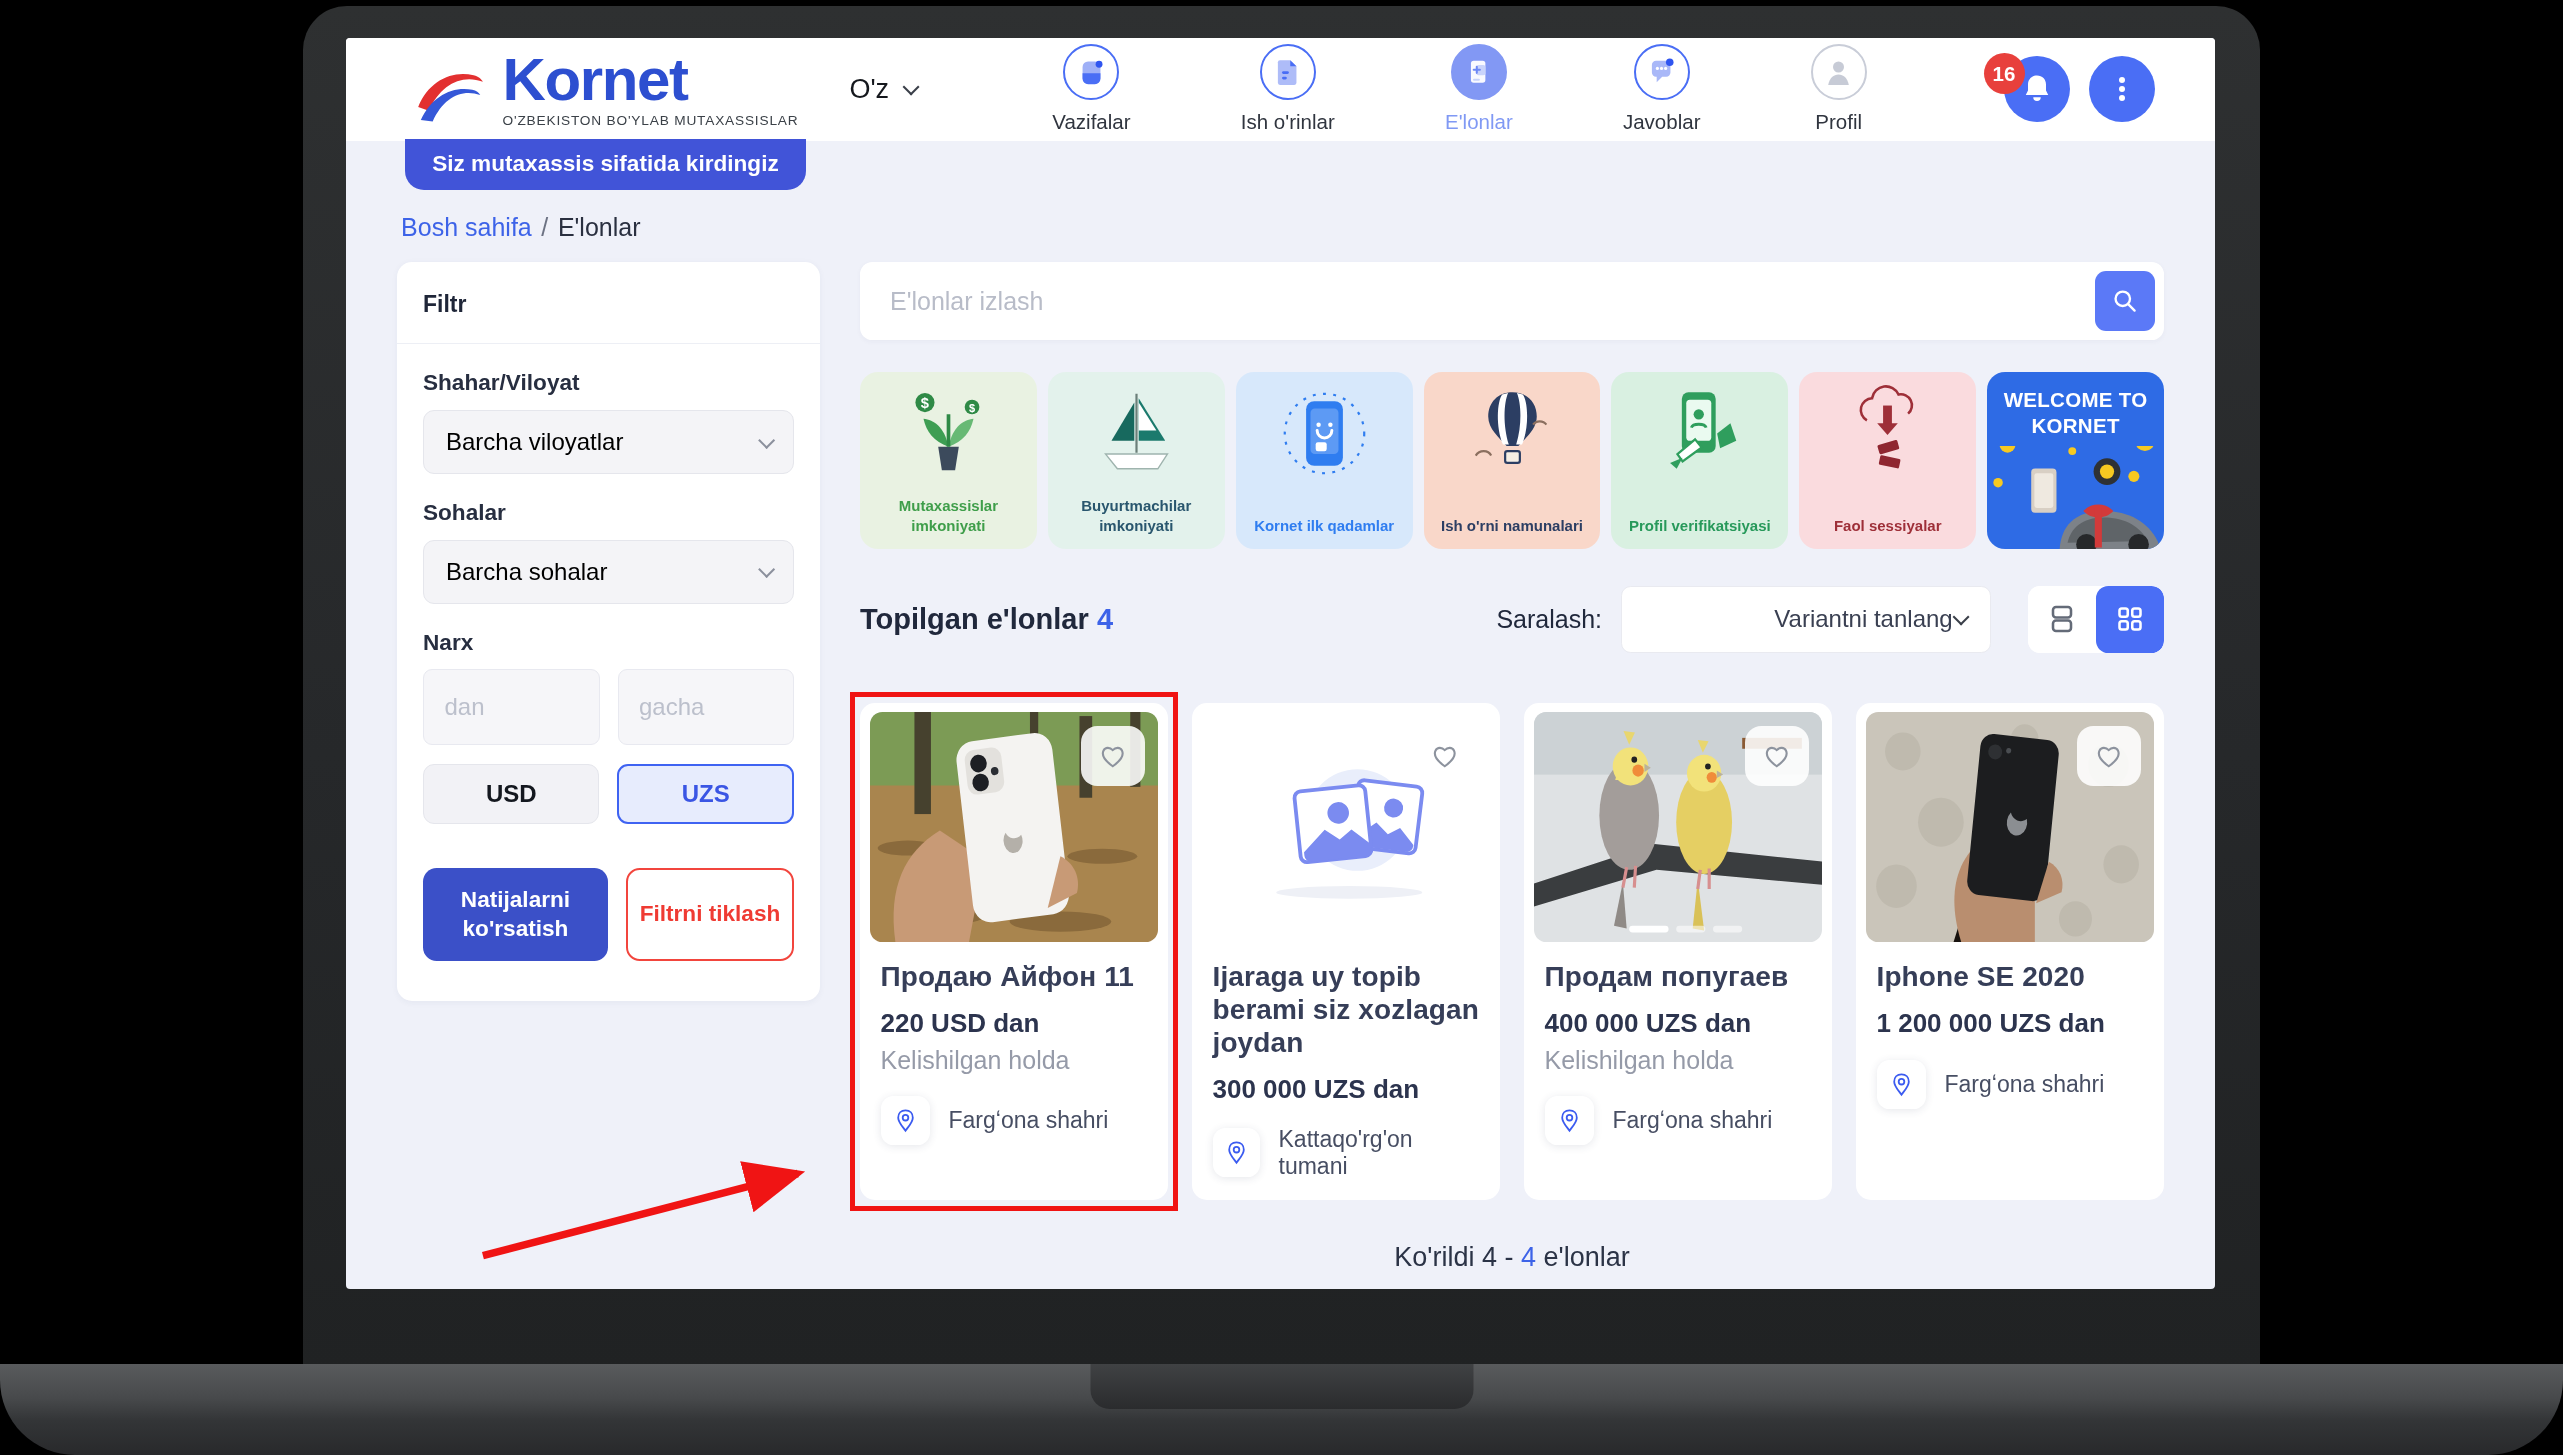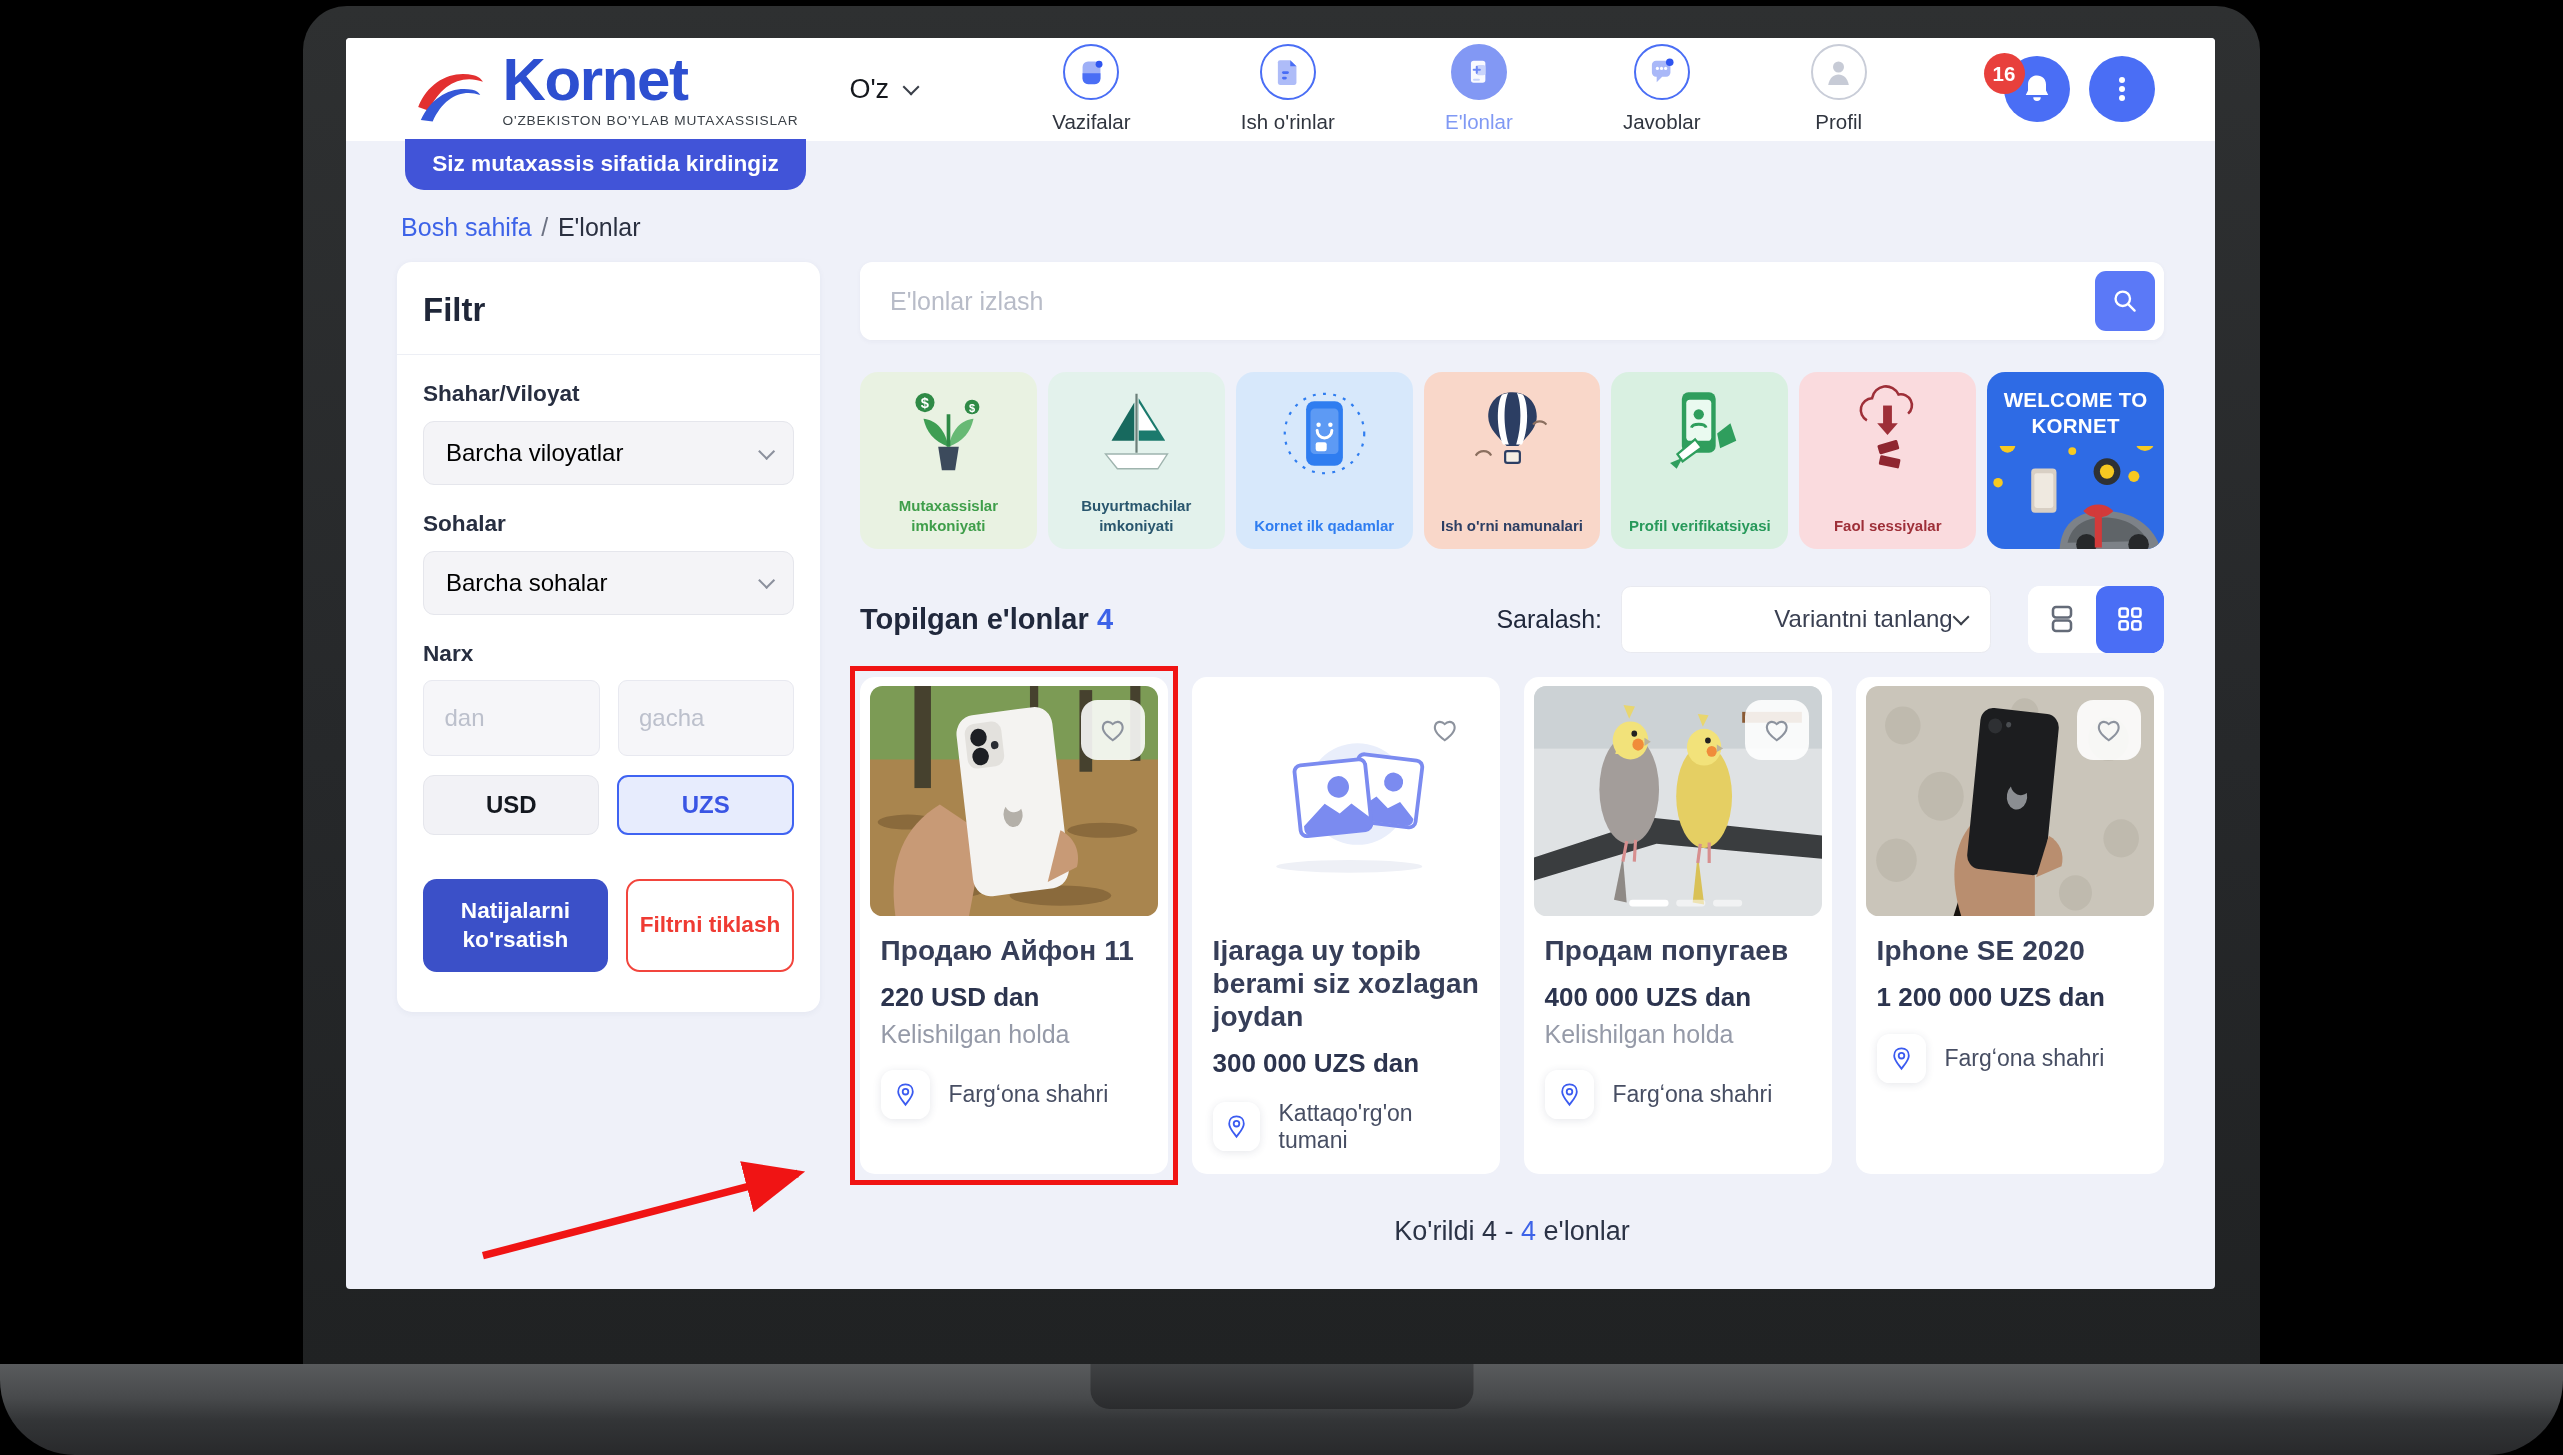--- a/index.html
+++ b/index.html
@@ -45,21 +45,21 @@
   .page-body { position:relative; height:1148px; padding:0 51px; }
   .role-badge { display:inline-block; margin:-1.4px 0 0 8.2px; background:#4154d8; color:#fff; font-size:22.6px; font-weight:700; padding:11.6px 27px 13px; border-radius:0 0 19px 19px; }
   .breadcrumb { margin:23px 0 0 4.1px; font-size:25px; color:#2a3040; display:flex; gap:9.6px; }
   .breadcrumb .bc-home { color:#3d63e8; cursor:pointer; }
   .bc-sep { color:#6c7283; }
 
   .layout { display:flex; gap:40px; margin-top:20.5px; align-items:flex-start; }
 
   
   .filter-panel { width:423px; flex:0 0 auto; background:#fff; border-radius:15px; padding:29px 26px 40px; box-shadow:0 1.4px 6.8px rgba(40,50,90,.05); }
-  .filter-title { font-size:33px; font-weight:700; color:#1f2638; margin:0 -26px; padding:0 26px 25px; border-bottom:1.4px solid #edeff5; }
+  .filter-title { font-size:23px; font-weight:700; color:#1f2638; margin:0 -26px; padding:0 26px 25px; border-bottom:1.4px solid #edeff5; }
   .f-label { display:block; font-size:22.6px; font-weight:700; color:#272e40; margin:26px 0 13.7px; }
   .select-box { height:64px; background:#f4f4f7; border:1.4px solid #e5e6ec; border-radius:11px; display:flex; align-items:center; justify-content:space-between; padding:0 22px; font-size:24px; color:#39405
 
 4; cursor:pointer; }
   .select-box .chev { border-color:#8b909d; border-width:2.1px; transform:rotate(45deg) translateY(-2.1px); }
   .price-row { display:flex; gap:18px; }
   .price-input { width:50%; height:76px; background:#f6f6f9; border:1.4px solid #e8e9f0; border-radius:9px; padding:0 20.5px; font-size:24px; color:#2a3040; font-family:inherit; }
   .price-input::placeholder { color:#bcc0cc; }
   .currency-row { display:flex; gap:18px; margin-top:19px; }
   .cur-btn { width:50%; height:60px; border-radius:11px; font-size:24px; font-weight:700; display:flex; align-items:center; justify-content:center; cursor:pointer; font-family:inherit; }
@@ -91,21 +91,21 @@
   .found { font-size:29px; font-weight:700; color:#20283c; }
   .found-count { color:#3d63e8; margin-left:8.2px; }
   .sort-group { display:flex; align-items:center; gap:19px; }
   .sort-label { font-size:25px; color:#20283c; }
   .sort-select { width:370px; height:67px; background:#fff; border:1.4px solid #e9eaf0; border-radius:9.6px; display:flex; align-items:center; justify-content:flex-end; padding:0 25px; font-size:24px; color:#3a4052; cursor:pointer; }
   .view-toggle { display:flex; background:#fff; border-radius:12.3px; margin-left:18px; overflow:hidden; }
   .view-btn { width:68px; height:67px; border:none; background:#fff; display:flex; align-items:center; justify-content:center; cursor:pointer; }
   .view-btn svg { width:36px; height:36px; }
   .view-btn.active { background:#4a6ef5; border-radius:12.3px; }
 
-  .listings { display:grid; grid-template-columns:repeat(4,1fr); gap:24px; margin-top:24px; }
+  .listings { display:grid; grid-template-columns:repeat(4,1fr); gap:24px; margin-top:50px; }
   .card { background:#fff; border-radius:15px; padding:9.6px 0 20.5px; position:relative; }
   .card-image { margin:0 9.6px; height:230px; border-radius:12.3px; overflow:hidden; position:relative; background:#fff; }
   .card-image > svg.art { position:absolute; inset:0; width:100%; height:100%; }
   .fav-btn { position:absolute; top:13.7px; right:13.7px; width:64px; height:60px; border-radius:16.4px; background:rgba(255,255,255,.88); border:none; display:flex; align-items:center; justify-content:center; cursor:pointer; }
   .fav-btn svg { width:31.5px; height:31.5px; }
   .card-body { padding:18px 20.5px 0; }
   .card-title { font-size:28px; font-weight:600; color:#363e58; line-height:1.18; letter-spacing:0.1px; }
   .card-price { font-size:26px; font-weight:700; color:#2c344e; margin-top:15px; }
   .card-negotiable { font-size:25px; color:#959aa8; margin-top:6.8px; }
   .card-negotiable:empty { display:none; }

